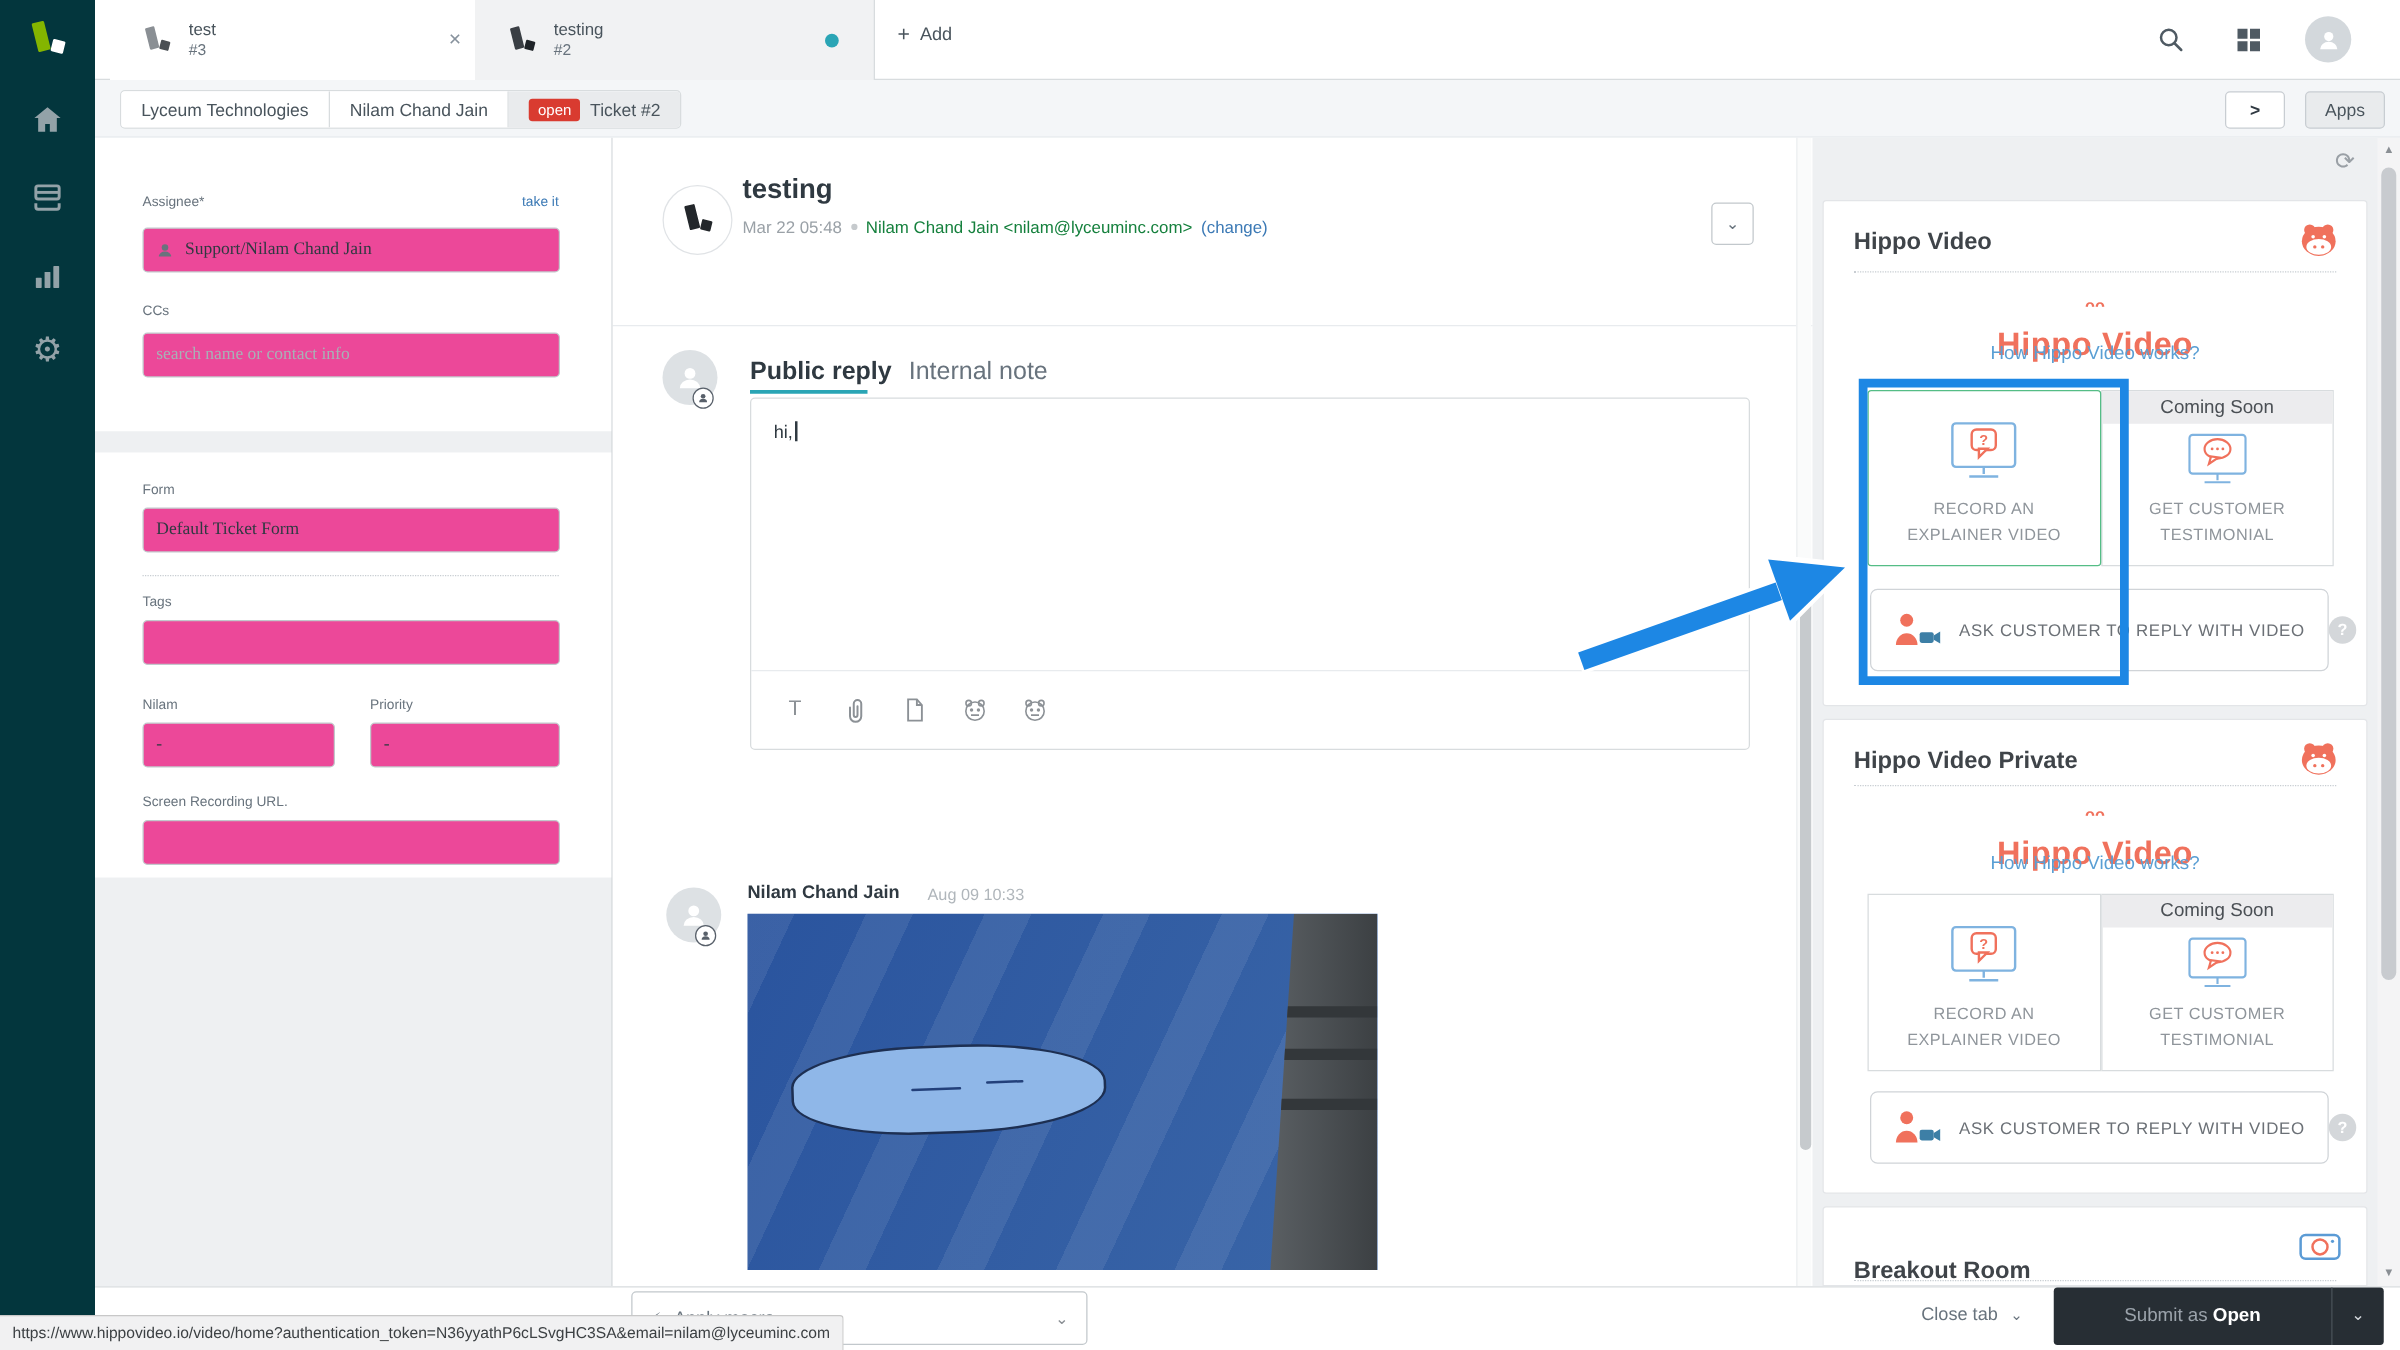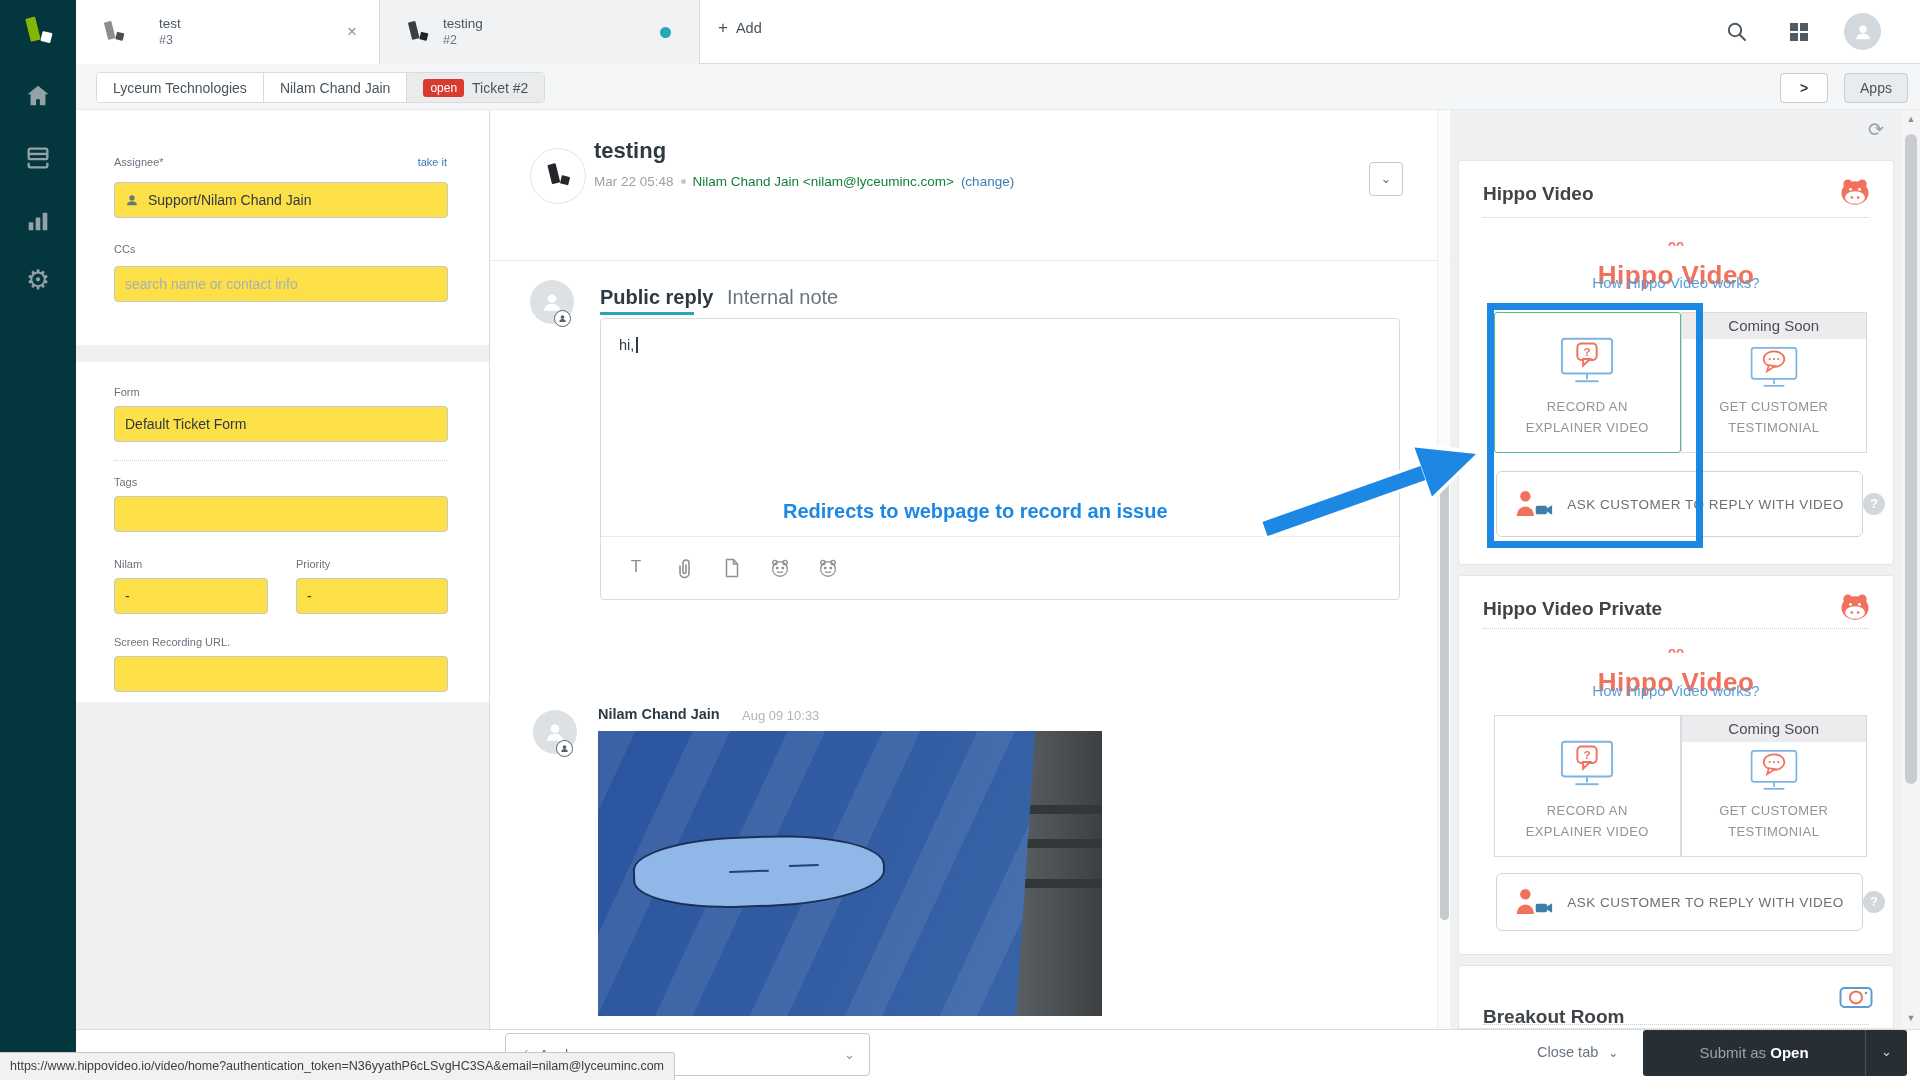--- a/index.html
+++ b/index.html
@@ -36,21 +36,21 @@
 
   
   .leftnav { position:absolute; left:0; top:64px; width:76px; height:1016px; background:#03363d; z-index:3; }
   .navic { position:absolute; left:24px; width:28px; height:28px; cursor:pointer; text-align:center; }
 
   
   .fields { position:absolute; left:76px; top:110px; width:414px; height:919px; background:#eef0f2; border-right:1px solid #d8dcde; z-index:2; }
   .fcardA { position:absolute; left:0; top:0; width:100%; height:235px; background:#fff; }
   .fcardB { position:absolute; left:0; top:252px; width:100%; height:340px; background:#fff; }
   .flabel { position:absolute; left:38px; font-size:11px; color:#68737d; }
-  .fbox { position:absolute; left:38px; width:334px; height:36px; border:1px solid #c2c8cc; border-radius:4px; background:#fde047; font-size:14px; color:#2f3941; display:flex; align-items:center; padding:0 10px; }
+  .fbox { position:absolute; left:38px; width:334px; height:36px; border:1px solid #c2c8cc; border-radius:4px; background:#ec4899; font-size:14px; color:#2f3941; display:flex; align-items:center; padding:0 10px;font-family:Liberation Serif, serif; }
   .takeit { position:absolute; right:42px; font-size:11px; color:#3b79b5; cursor:pointer; }
   input.fbox { outline:none; }
   input.fbox::placeholder { color:#a8b0b6; }
   .dotdiv { border-top:1px dotted #c8cdd2; }
 
   
   .convo { position:absolute; left:490px; top:110px; width:960px; height:919px; background:#fff; z-index:1; }
   .tk-avatar { position:absolute; left:40px; top:38px; width:56px; height:56px; border:1px solid #e0e3e6; border-radius:50%; background:#fff; display:flex; align-items:center; justify-content:center; }
   .tk-title { position:absolute; left:104px; top:28px; font-size:22px; font-weight:bold; color:#2f3941; }
   .tk-sub { position:absolute; left:104px; top:64px; font-size:13.5px; color:#9aa1a7; display:flex; align-items:center; gap:7px; }
@@ -135,21 +135,21 @@
 <div class="screen">
 
   <header class="topbar">
     <div class="logobox">
       <svg width="36" height="36" viewBox="0 0 32 32">
         <rect x="7" y="3" width="9" height="21" rx="1" transform="rotate(-14 11.5 13.5)" fill="#84b500"></rect>
         <rect x="19" y="16" width="9" height="9" rx="1" transform="rotate(14 23.5 20.5)" fill="#ffffff"></rect>
       </svg>
     </div>
 
-    <div class="tab" style="left:76px; width:304px; background:#fff;gap:20px;">
+    <div class="tab" style="left:88px; width:304px; background:#fff;">
       <svg class="ticon" width="27" height="27" viewBox="0 0 32 32">
         <rect x="7" y="3" width="9" height="21" rx="1" transform="rotate(-14 11.5 13.5)" fill="#8a8f94"></rect>
         <rect x="19" y="16" width="9" height="9" rx="1" transform="rotate(14 23.5 20.5)" fill="#4a4f54"></rect>
       </svg>
       <div class="ttxt">
         <div class="t1">test</div>
         <div class="t2">#3</div>
       </div>
       <span class="closex">×</span>
     </div>
@@ -478,21 +478,20 @@
     </section>
 
     <div class="pscroll">
       <div class="arr" style="top:4px;">▲</div>
       <div class="pthumb" style="top:24px; height:650px;"></div>
       <div class="arr" style="bottom:6px;">▼</div>
     </div>
   </aside>
 
   <div class="hlbox"></div>
-  <div class="anno">Redirects to webpage to record an issue</div>
   <svg class="arrowsvg" width="235" height="130">
     <line x1="8" y1="110" x2="170" y2="52" stroke="#ffffff" stroke-width="20"></line>
     <polygon points="224,32 176,80 158,25" fill="#ffffff" stroke="#ffffff" stroke-width="4"></polygon>
     <line x1="10" y1="109" x2="168" y2="53" stroke="#1d87e4" stroke-width="15"></line>
     <polygon points="221,34 177,76.5 159.5,27.5" fill="#1d87e4"></polygon>
   </svg>
 
   <footer class="footer">
     <div class="macrobox">
       <span style="font-size:13px; color:#68737d;">⚡</span>

